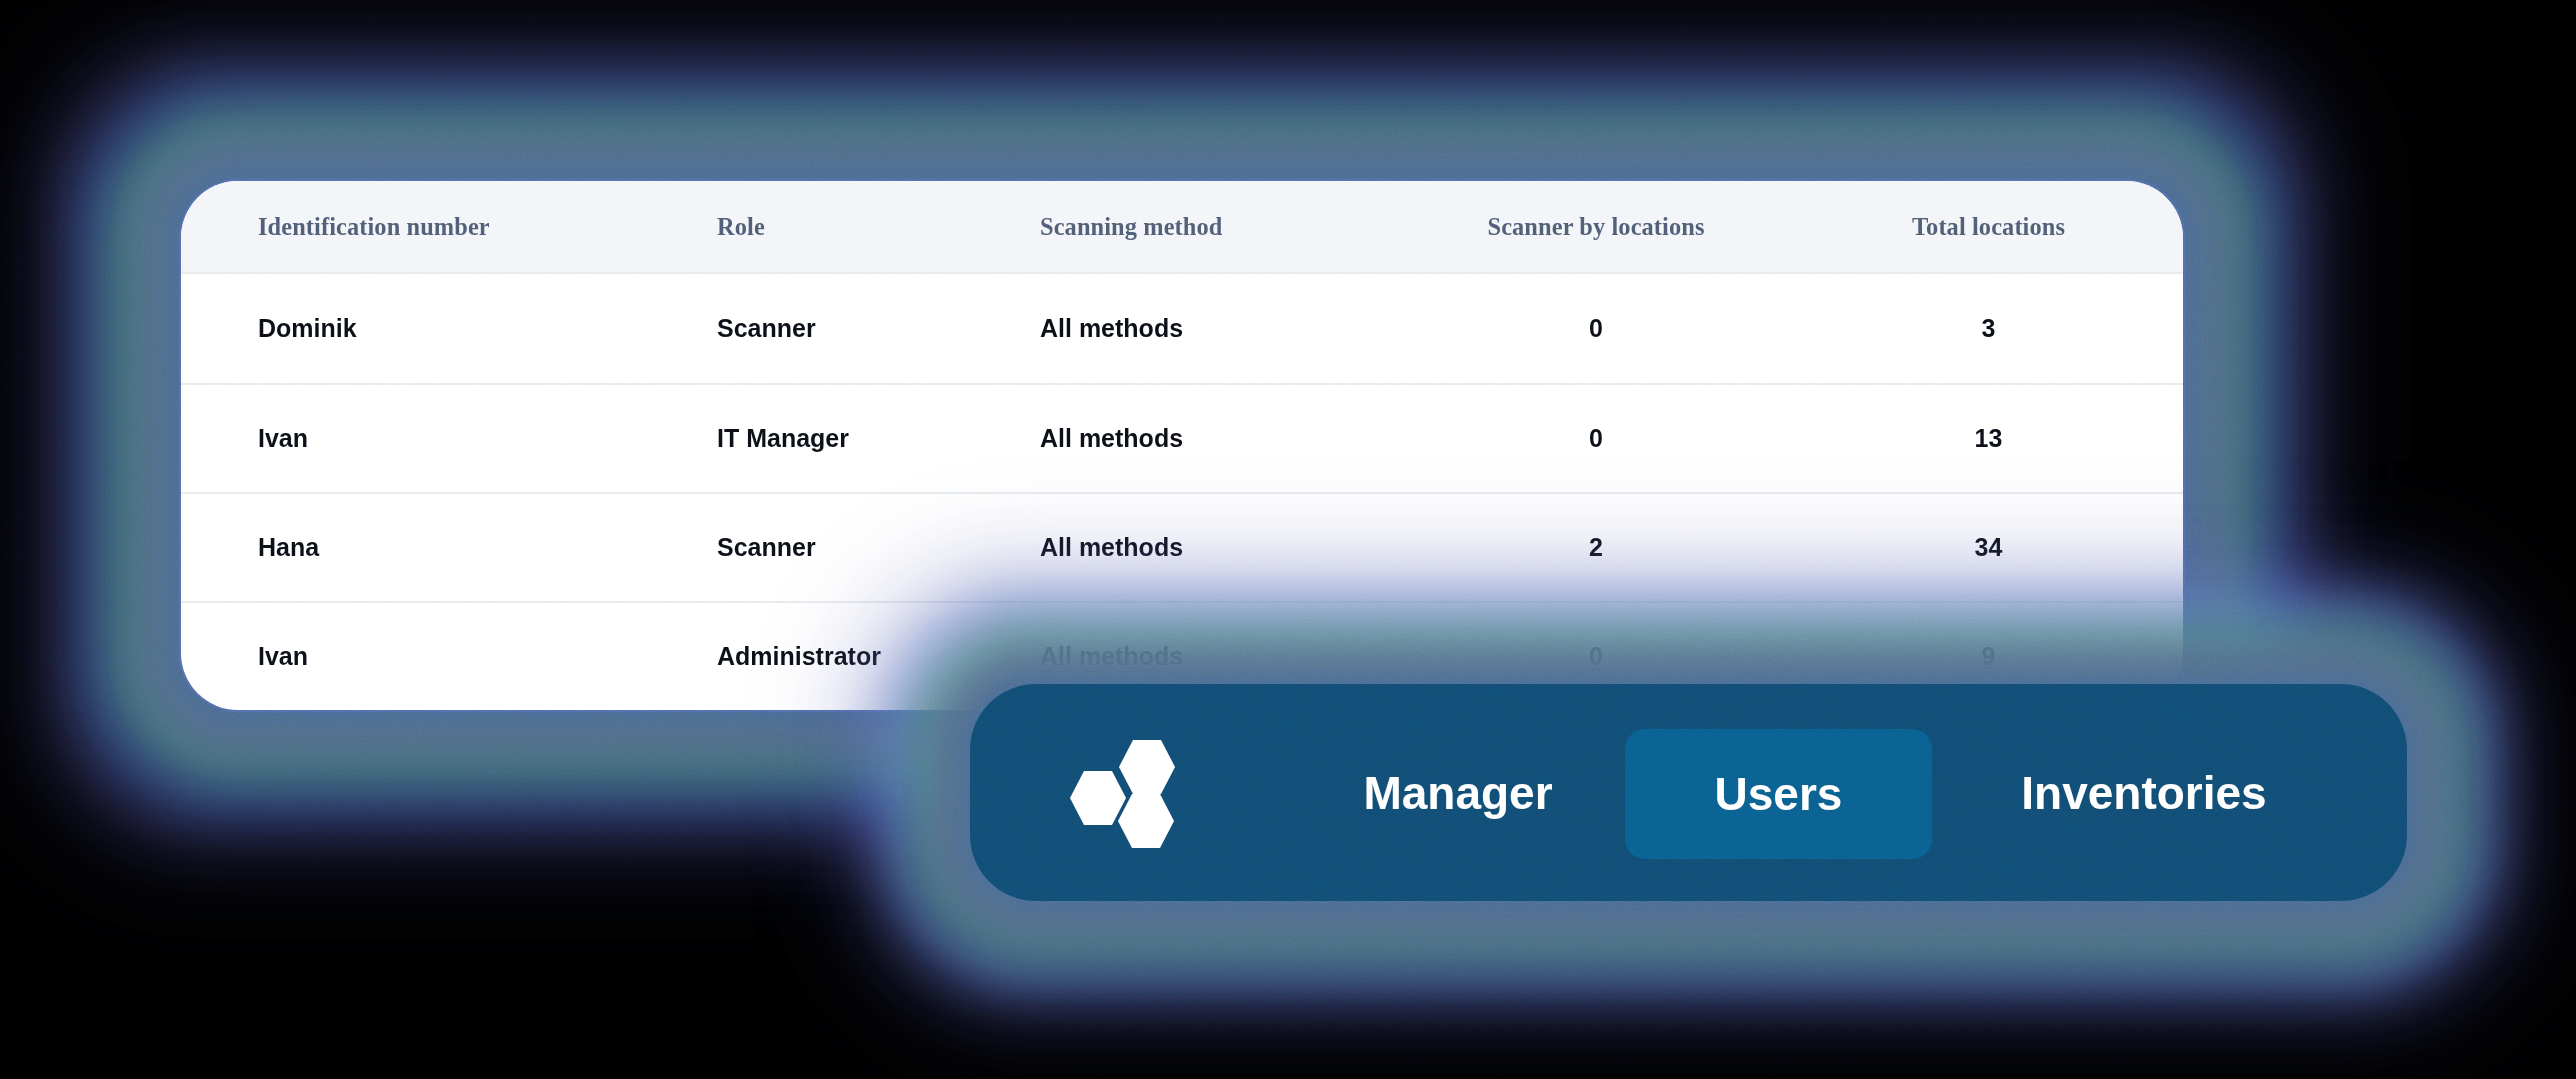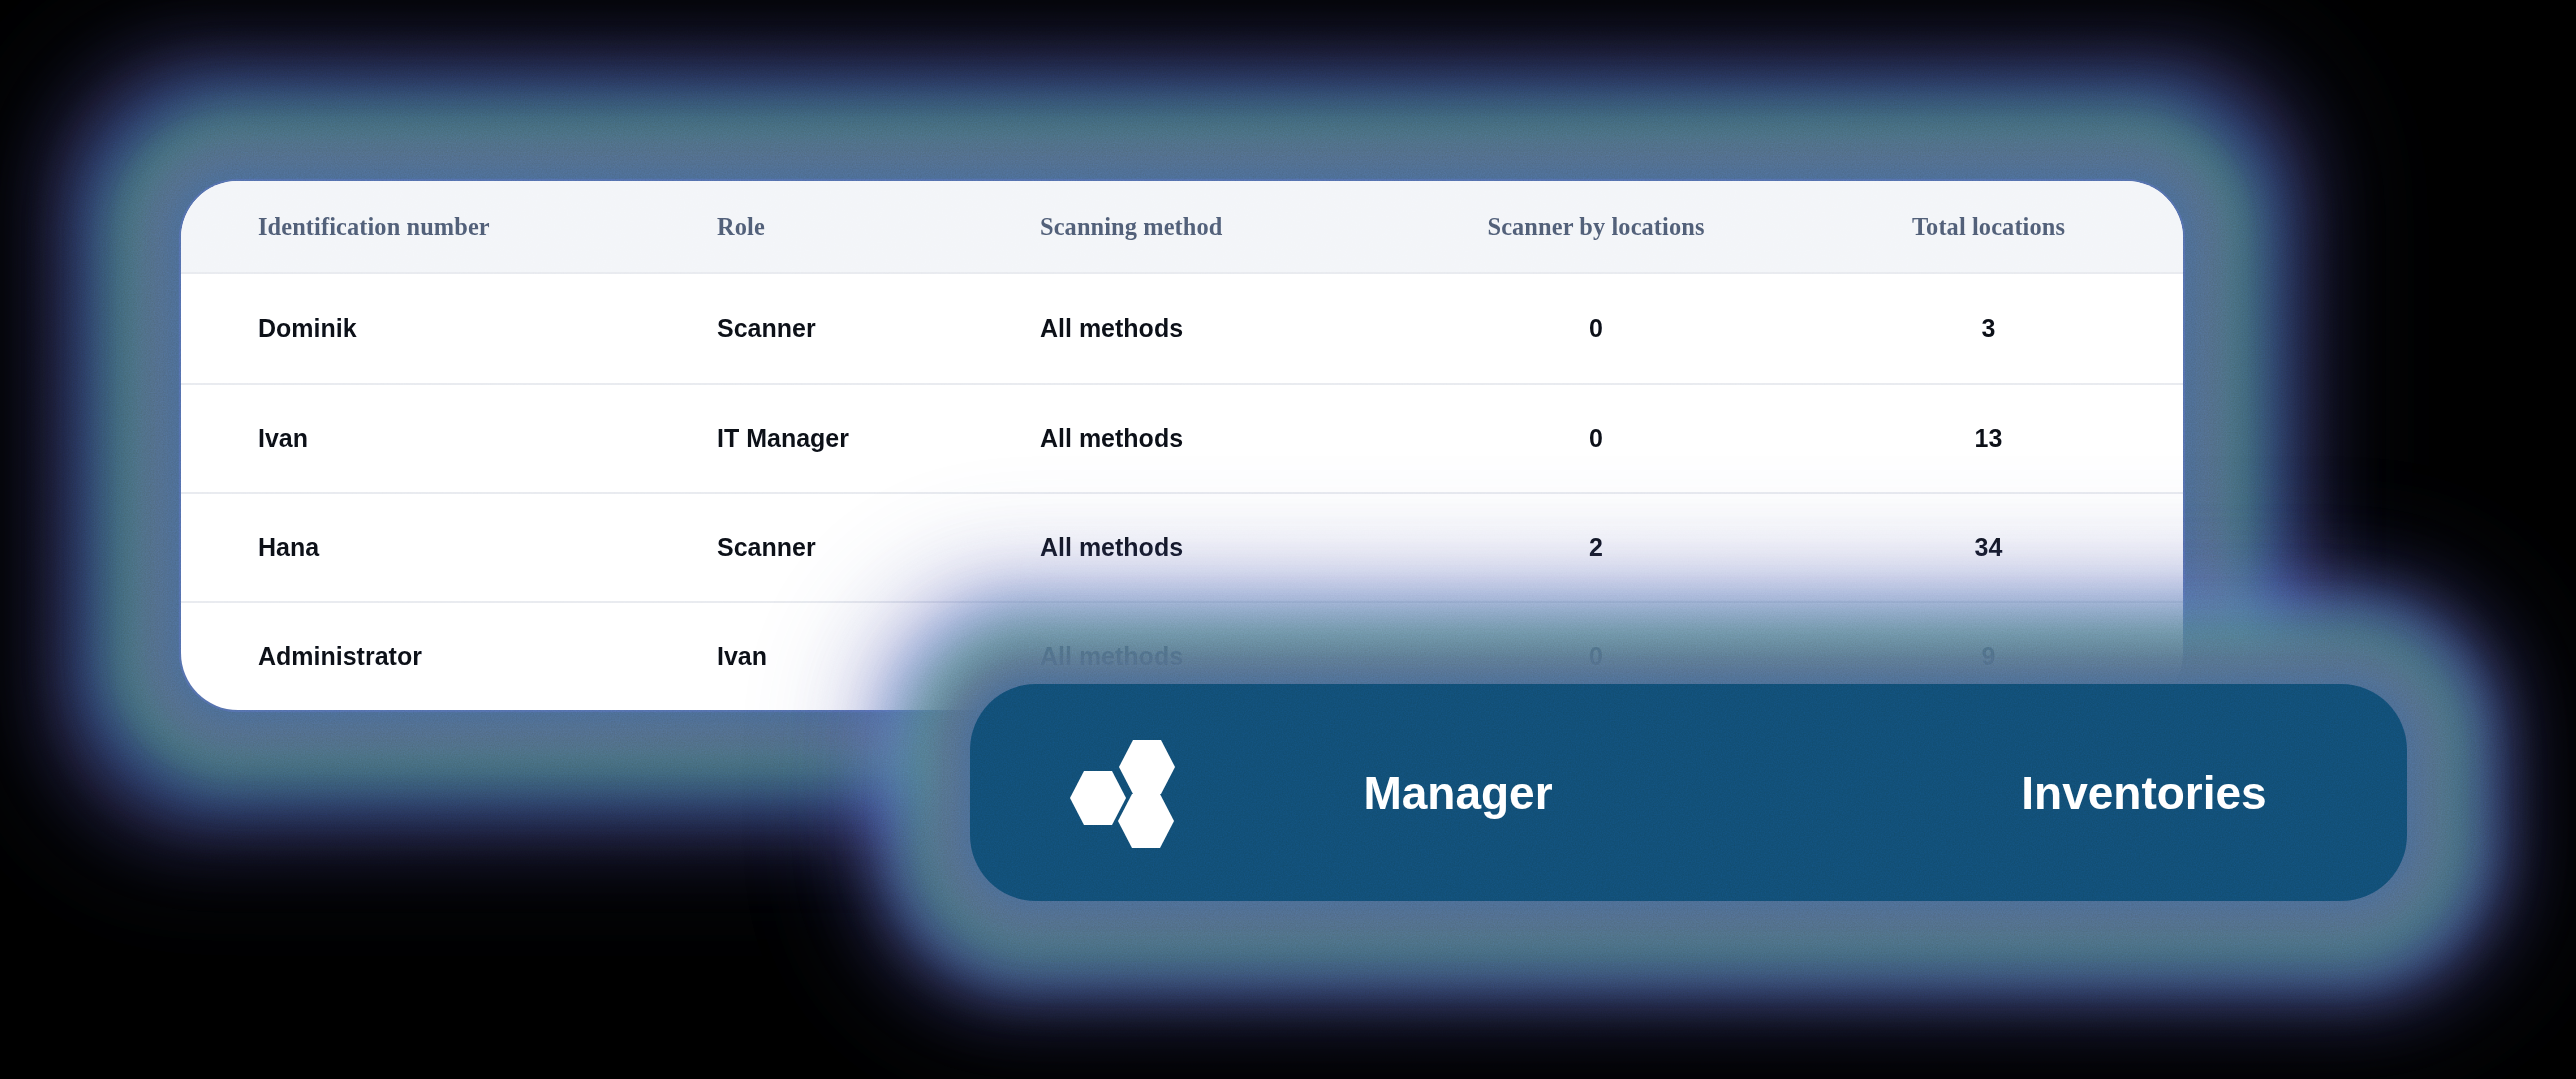--- a/index.html
+++ b/index.html
@@ -151,35 +151,36 @@
 
     <div class="tgrid trow">
       <div class="td">Hana</div>
       <div class="td">Scanner</div>
       <div class="td">All methods</div>
       <div class="td c-center">2</div>
       <div class="td c-center">34</div>
     </div>
 
     <div class="tgrid trow">
+      <div class="td">Ivan</div>
       <div class="td">Administrator</div>
-      <div class="td">Ivan</div>
       <div class="td">All methods</div>
       <div class="td c-center">0</div>
       <div class="td c-center">9</div>
     </div>
   </section>
 
   <nav class="navbar">
     <div class="logo">
       <span class="hex top"></span>
       <span class="hex left"></span>
       <span class="hex bottom"></span>
     </div>
     <div class="nav-label clients">Manager</div>
+    <div class="tab-active">Users</div>
     <div class="nav-label inventories">Inventories</div>
   </nav>
 
   <svg class="noise" width="2576" height="1079" xmlns="http://www.w3.org/2000/svg" viewBox="0 0 3594 1506">
     <filter id="grain">
       <feTurbulence type="fractalNoise" baseFrequency="0.55" numOctaves="2" stitchTiles="stitch"></feTurbulence>
       <feColorMatrix type="matrix" values="0 0 0 0 0.40  0 0 0 0 0.46  0 0 0 0 0.72  0 0 0 0.9 0"></feColorMatrix>
     </filter>
     <rect width="100%" height="100%" filter="url(#grain)"></rect>
   </svg>

